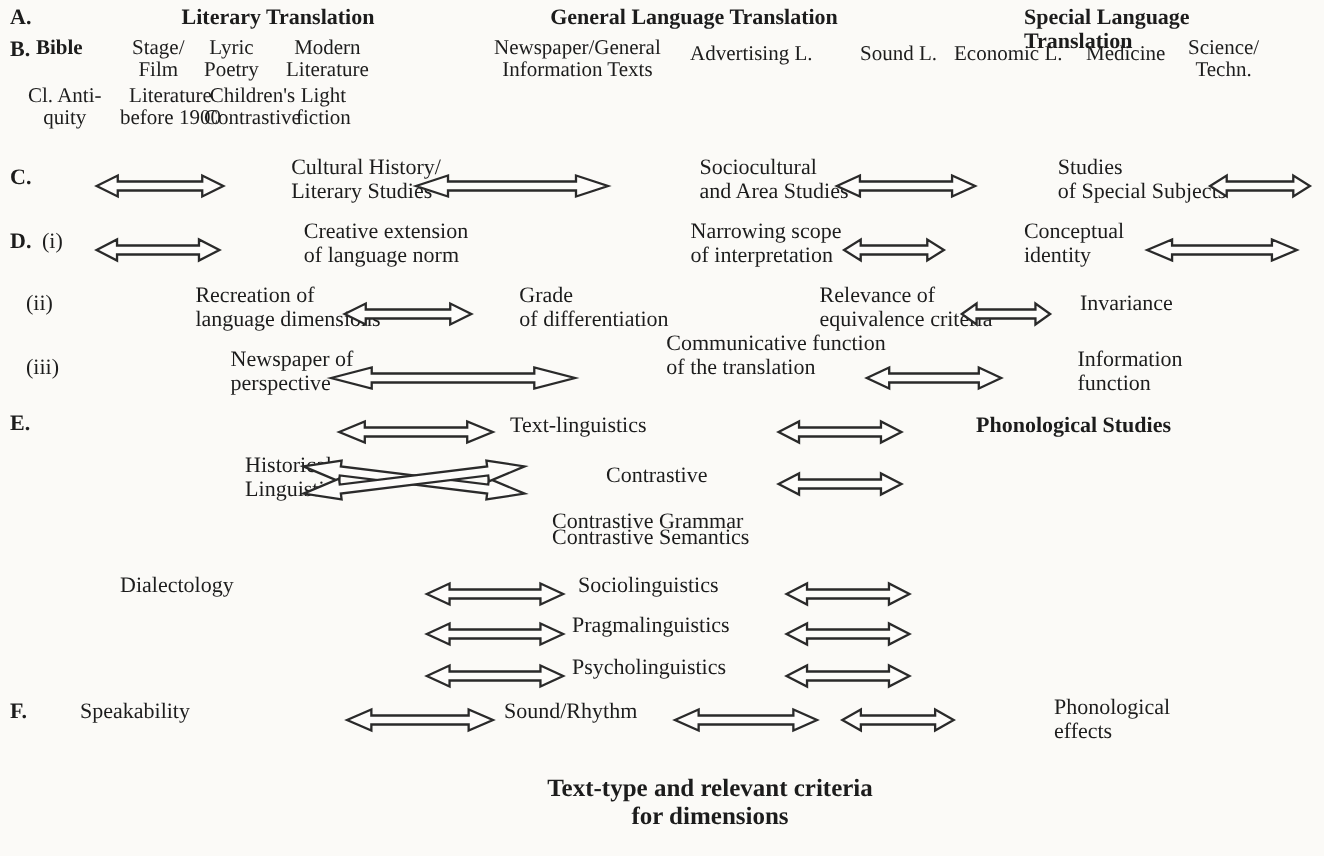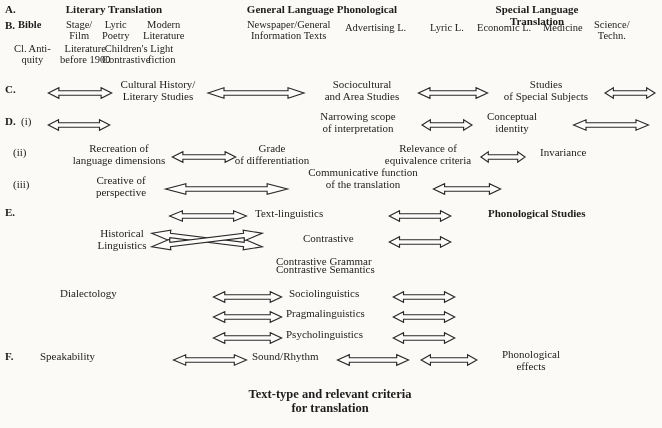--- a/index.html
+++ b/index.html
@@ -6,47 +6,47 @@
   html,body { background:#ffffff; }
   .page {
     position:relative; width:662px; height:428px;
     background:#fbfaf7; color:#1c1c1c;
     font-family:"Liberation Serif","DejaVu Serif",serif;
     overflow:hidden;
   }
   .t { position:absolute; font-size:11px; line-height:11.5px; white-space:pre-line; }
   .s { font-size:10.5px; line-height:10.5px;text-align:center; }
   .b { font-weight:bold; }
-  .ctr { text-align:center; transform:translateX(-50%); }
+  .ctr { text-align:left; transform:translateX(-50%);margin-left:25px; }
   .cap { font-size:12.5px; line-height:13px; }
   .arr { position:absolute; height:12px; }
   .arr svg { display:block; width:100%; height:100%; overflow:visible; }
 </style>
 </head>
 <body>
 
 <div class="page">
 
   <div class="t b" style="left:5px;top:4px">A.</div>
   <div class="t b ctr" style="left:114px;top:4px">Literary Translation</div>
-  <div class="t b ctr" style="left:322px;top:4px">General Language Phonological</div>
+  <div class="t b ctr" style="left:322px;top:4px">General Language Translation</div>
   <div class="t b ctr" style="left:537px;top:4px">Special Language Translation</div>
 
   <div class="t b" style="left:5px;top:20px">B.</div>
   <div class="t s b" style="left:18px;top:20px">Bible</div>
   <div class="t s" style="left:66px;top:20px">Stage/
 Film</div>
   <div class="t s" style="left:102px;top:20px">Lyric
 Poetry</div>
   <div class="t s" style="left:143px;top:20px">Modern
 Literature</div>
   <div class="t s" style="left:247px;top:20px">Newspaper/General
 Information Texts</div>
   <div class="t s" style="left:345px;top:23px">Advertising L.</div>
-  <div class="t s" style="left:430px;top:23px">Lyric L.</div>
+  <div class="t s" style="left:430px;top:23px">Sound L.</div>
   <div class="t s" style="left:477px;top:23px">Economic L.</div>
   <div class="t s" style="left:543px;top:23px">Medicine</div>
   <div class="t s" style="left:594px;top:20px">Science/
 Techn.</div>
   <div class="t s" style="left:14px;top:44px">Cl. Anti-
 quity</div>
   <div class="t s" style="left:60px;top:44px">Literature
 before 1900</div>
   <div class="t s" style="left:102px;top:44px">Children's
 Contrastive</div>
@@ -81,20 +81,22 @@
       </svg>
     </div>
 
   <div class="t b" style="left:5px;top:116px">D.</div>
   <div class="t" style="left:21px;top:116px">(i)</div>
   <div class="arr" style="left:47px;top:119px;width:64px">
       <svg viewBox="0 0 100 16" preserveAspectRatio="none">
         <polygon points="2,8 18,1 18,5 82,5 82,1 98,8 82,15 82,11 18,11 18,15" fill="#fdfcfa" stroke="#2a2a2a" stroke-width="1.15" vector-effect="non-scaling-stroke"></polygon>
       </svg>
     </div>
+  <div class="t ctr" style="left:168px;top:111px">Creative extension
+of language norm</div>
   <div class="t ctr" style="left:358px;top:111px">Narrowing scope
 of interpretation</div>
   <div class="arr" style="left:421px;top:119px;width:52px">
       <svg viewBox="0 0 100 16" preserveAspectRatio="none">
         <polygon points="2,8 18,1 18,5 82,5 82,1 98,8 82,15 82,11 18,11 18,15" fill="#fdfcfa" stroke="#2a2a2a" stroke-width="1.15" vector-effect="non-scaling-stroke"></polygon>
       </svg>
     </div>
   <div class="t ctr" style="left:512px;top:111px">Conceptual
 identity</div>
   <div class="arr" style="left:572px;top:119px;width:78px">
@@ -116,34 +118,36 @@
   <div class="t ctr" style="left:428px;top:143px">Relevance of
 equivalence criteria</div>
   <div class="arr" style="left:480px;top:151px;width:46px">
       <svg viewBox="0 0 100 16" preserveAspectRatio="none">
         <polygon points="2,8 18,1 18,5 82,5 82,1 98,8 82,15 82,11 18,11 18,15" fill="#fdfcfa" stroke="#2a2a2a" stroke-width="1.15" vector-effect="non-scaling-stroke"></polygon>
       </svg>
     </div>
   <div class="t" style="left:540px;top:147px">Invariance</div>
 
   <div class="t" style="left:13px;top:179px">(iii)</div>
-  <div class="t ctr" style="left:121px;top:175px">Creative of
+  <div class="t ctr" style="left:121px;top:175px">Newspaper of
 perspective</div>
   <div class="arr" style="left:163px;top:183px;width:127px">
       <svg viewBox="0 0 100 16" preserveAspectRatio="none">
         <polygon points="2,8 18,1 18,5 82,5 82,1 98,8 82,15 82,11 18,11 18,15" fill="#fdfcfa" stroke="#2a2a2a" stroke-width="1.15" vector-effect="non-scaling-stroke"></polygon>
       </svg>
     </div>
   <div class="t ctr" style="left:363px;top:167px">Communicative function
 of the translation</div>
   <div class="arr" style="left:432px;top:183px;width:70px">
       <svg viewBox="0 0 100 16" preserveAspectRatio="none">
         <polygon points="2,8 18,1 18,5 82,5 82,1 98,8 82,15 82,11 18,11 18,15" fill="#fdfcfa" stroke="#2a2a2a" stroke-width="1.15" vector-effect="non-scaling-stroke"></polygon>
       </svg>
     </div>
+  <div class="t ctr" style="left:540px;top:175px">Information
+function</div>
 
   <div class="t b" style="left:5px;top:207px">E.</div>
   <div class="arr" style="left:168px;top:210px;width:80px">
       <svg viewBox="0 0 100 16" preserveAspectRatio="none">
         <polygon points="2,8 18,1 18,5 82,5 82,1 98,8 82,15 82,11 18,11 18,15" fill="#fdfcfa" stroke="#2a2a2a" stroke-width="1.15" vector-effect="non-scaling-stroke"></polygon>
       </svg>
     </div>
   <div class="t" style="left:255px;top:208px">Text-linguistics</div>
   <div class="arr" style="left:388px;top:210px;width:64px">
       <svg viewBox="0 0 100 16" preserveAspectRatio="none">
@@ -225,15 +229,15 @@
     </div>
   <div class="arr" style="left:420px;top:354px;width:58px">
       <svg viewBox="0 0 100 16" preserveAspectRatio="none">
         <polygon points="2,8 18,1 18,5 82,5 82,1 98,8 82,15 82,11 18,11 18,15" fill="#fdfcfa" stroke="#2a2a2a" stroke-width="1.15" vector-effect="non-scaling-stroke"></polygon>
       </svg>
     </div>
   <div class="t ctr" style="left:531px;top:349px">Phonological
 effects</div>
 
   <div class="t b ctr cap" style="left:330px;top:388px">Text-type and relevant criteria</div>
-  <div class="t b ctr cap" style="left:330px;top:402px">for translation</div>
+  <div class="t b ctr cap" style="left:330px;top:402px">for dimensions</div>
 
 </div>
 
 </body></html>

